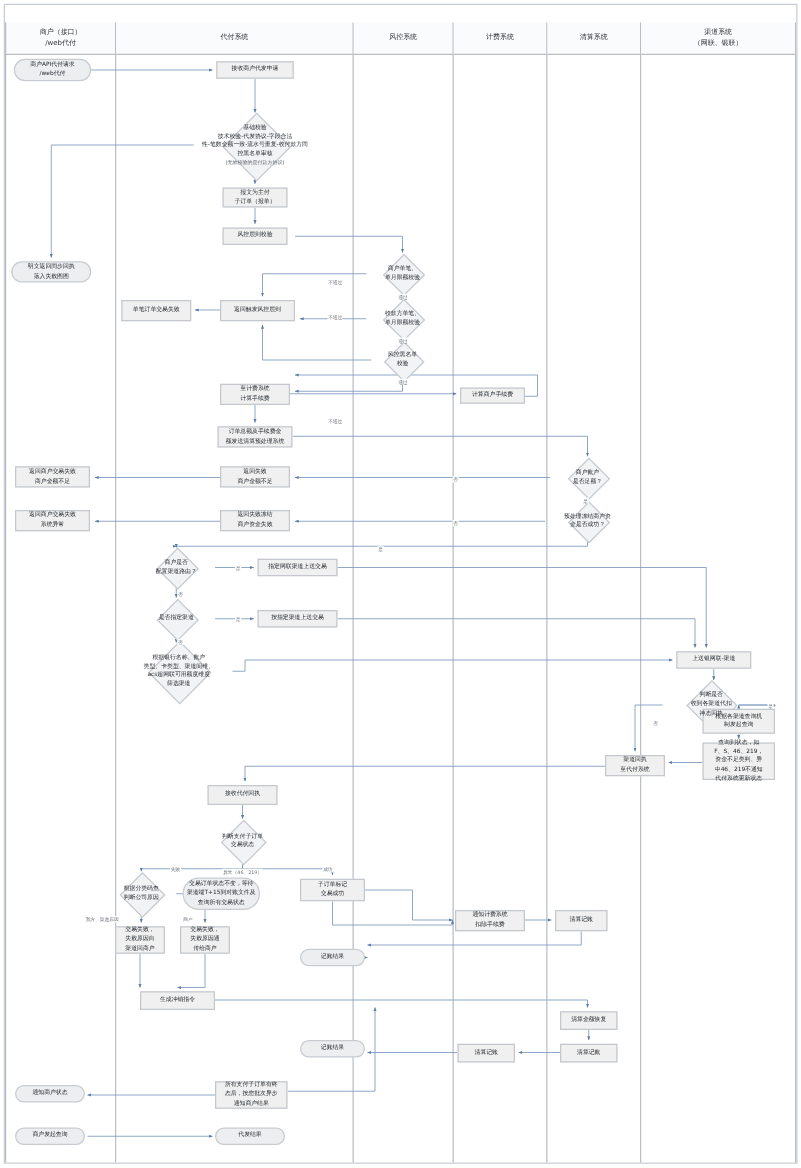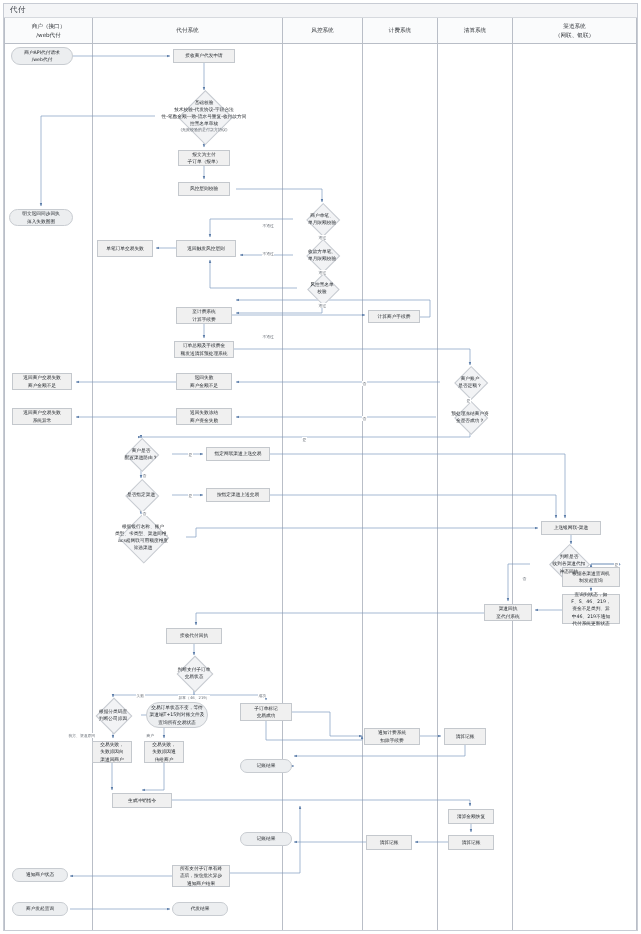--- a/index.html
+++ b/index.html
@@ -33,23 +33,20 @@
         border:1px solid #c6cad0;transform:rotate(45deg);}
   .dia .inner{position:relative;z-index:2;width:150%;text-align:center;}
   .elbl{position:absolute;font-size:3.8px;color:#6a7078;background:#fff;padding:0 .5px;white-space:nowrap;}
 </style>
 </head>
 <body>
 
 <div id="page">
 
   <div class="frame"></div>
-  <div class="titlebar">
-    <div class="t">代付</div>
-  </div>
 
   <div id="lanes">
       <div class="lanehead lanefirst" style="left: 4px; width: 89px;">
         <span>商户（接口）<br>/web代付</span>
       </div>
       <div class="lanebody lanefirst" style="left: 4px; width: 89px;"></div>
       <div class="lanehead" style="left: 93px; width: 190px;">
         <span>代付系统</span>
       </div>
       <div class="lanebody" style="left: 93px; width: 190px;"></div>

